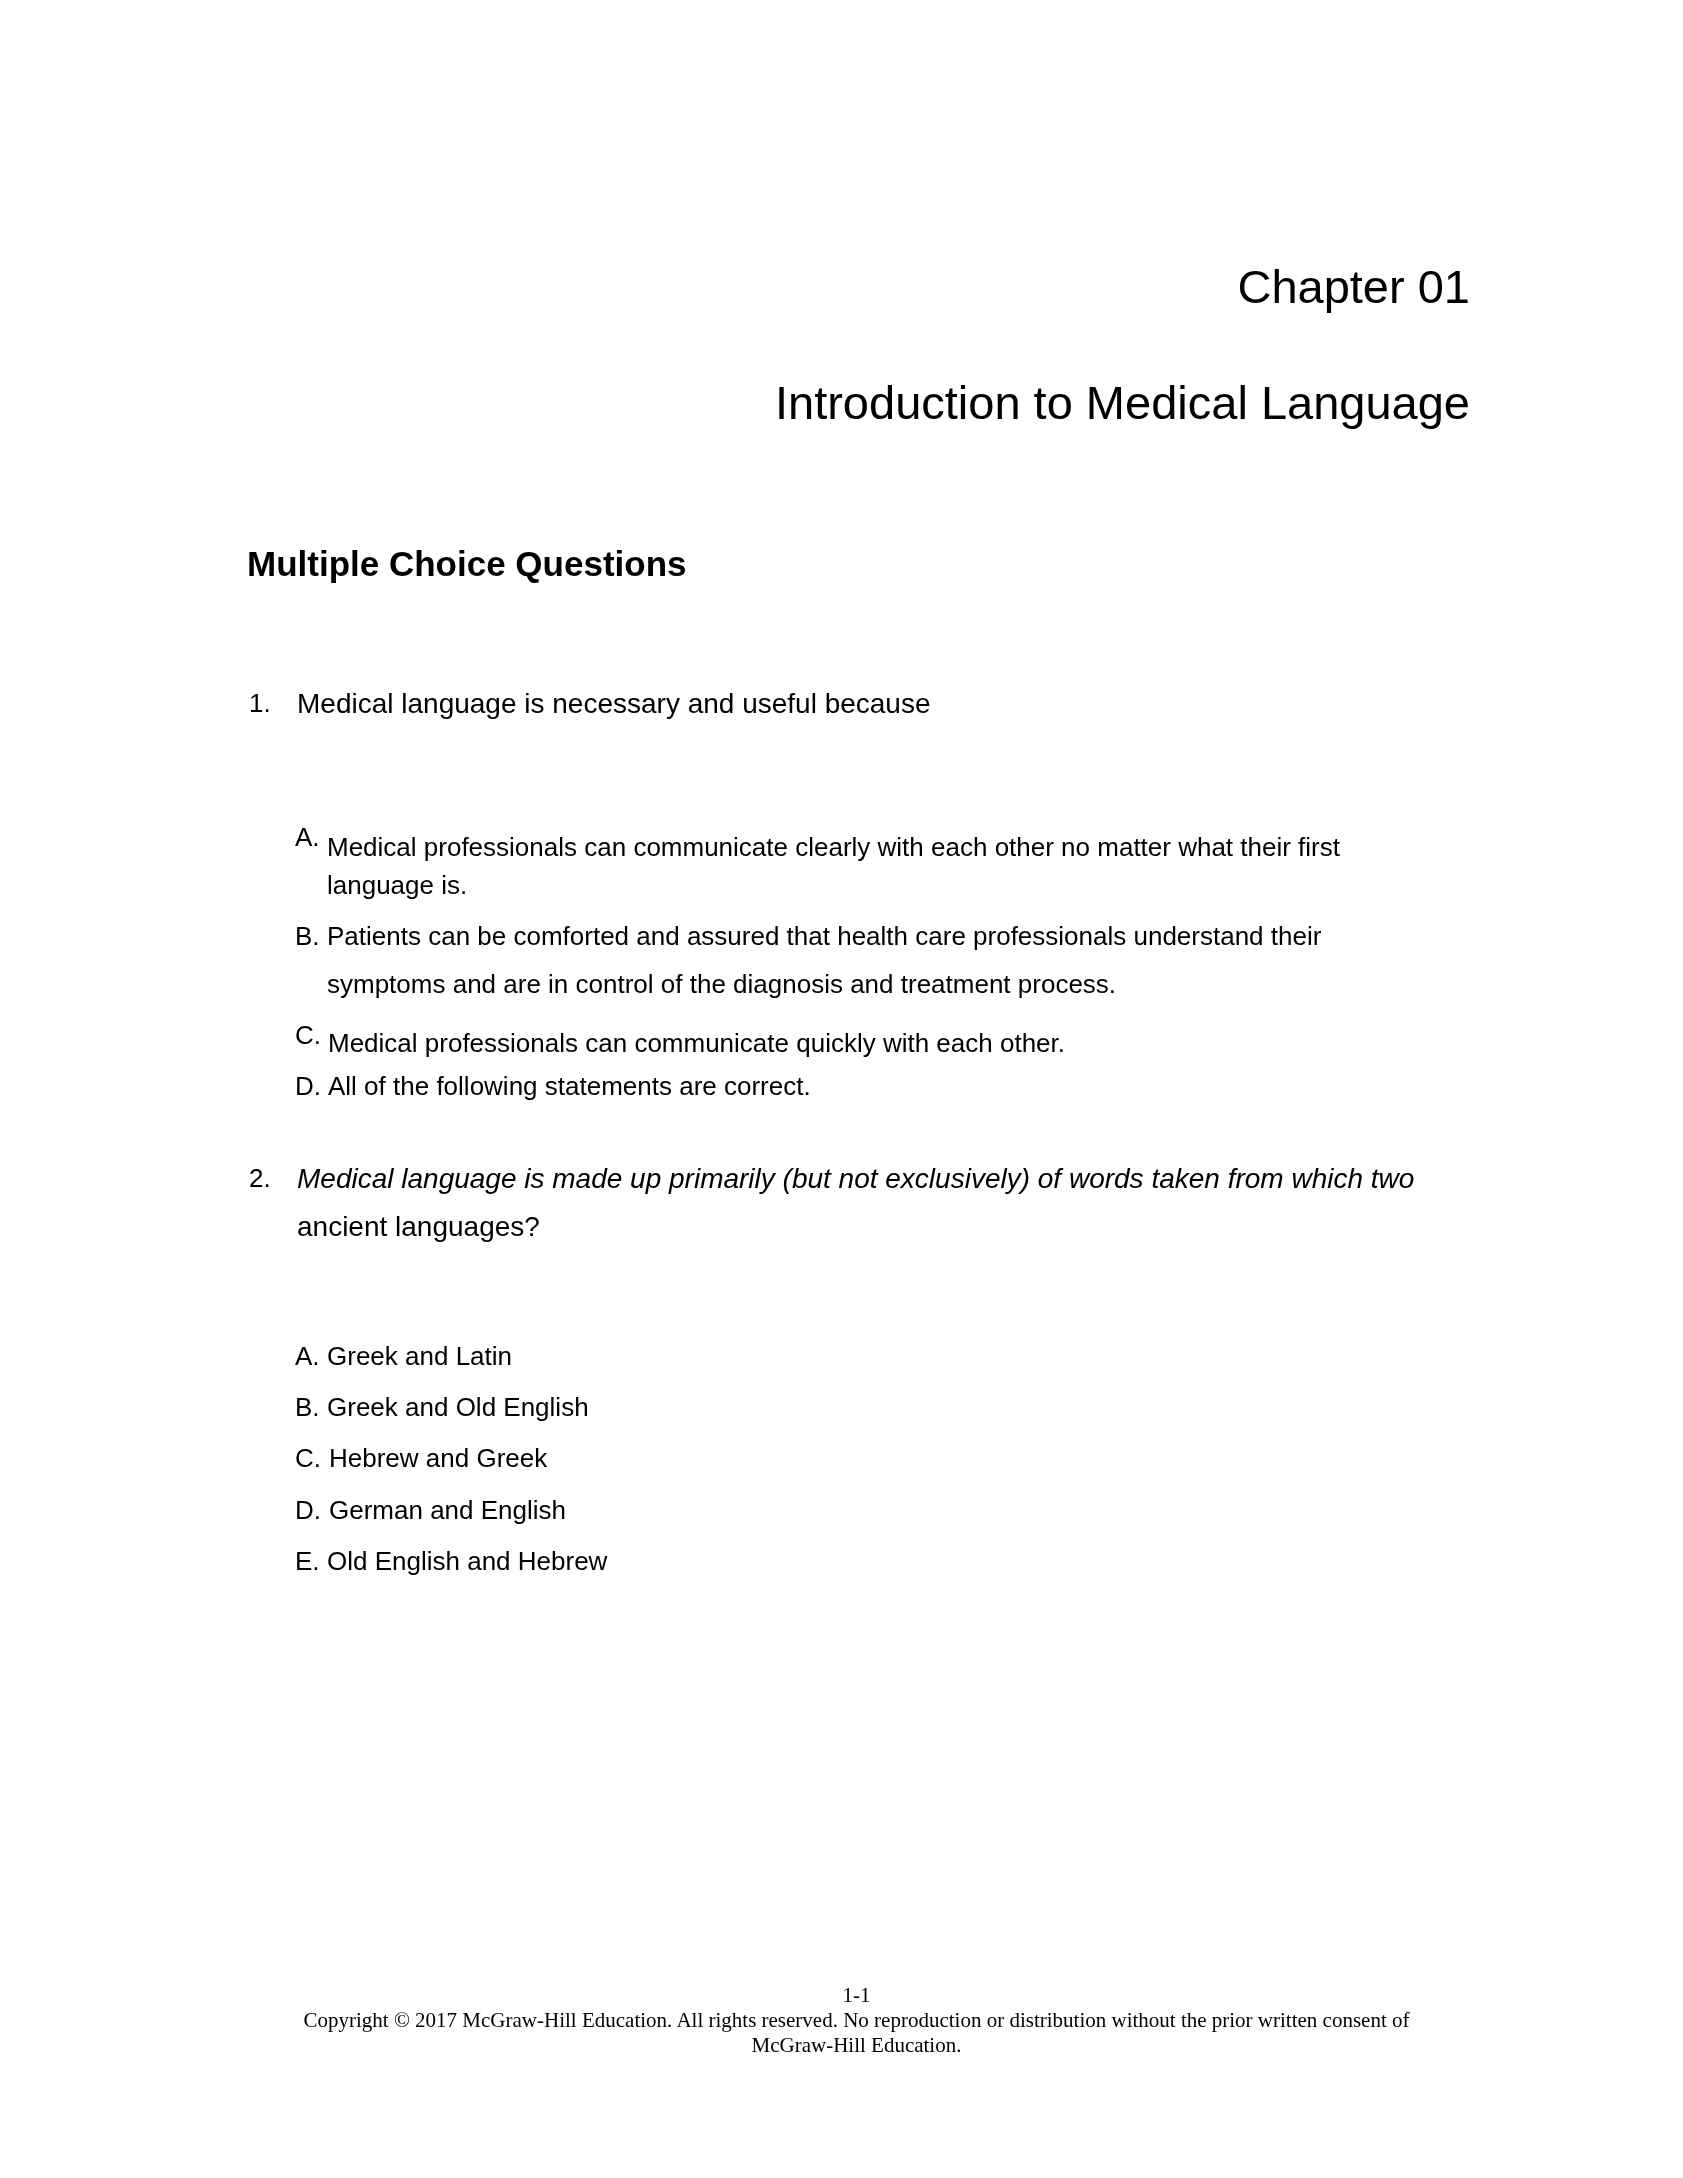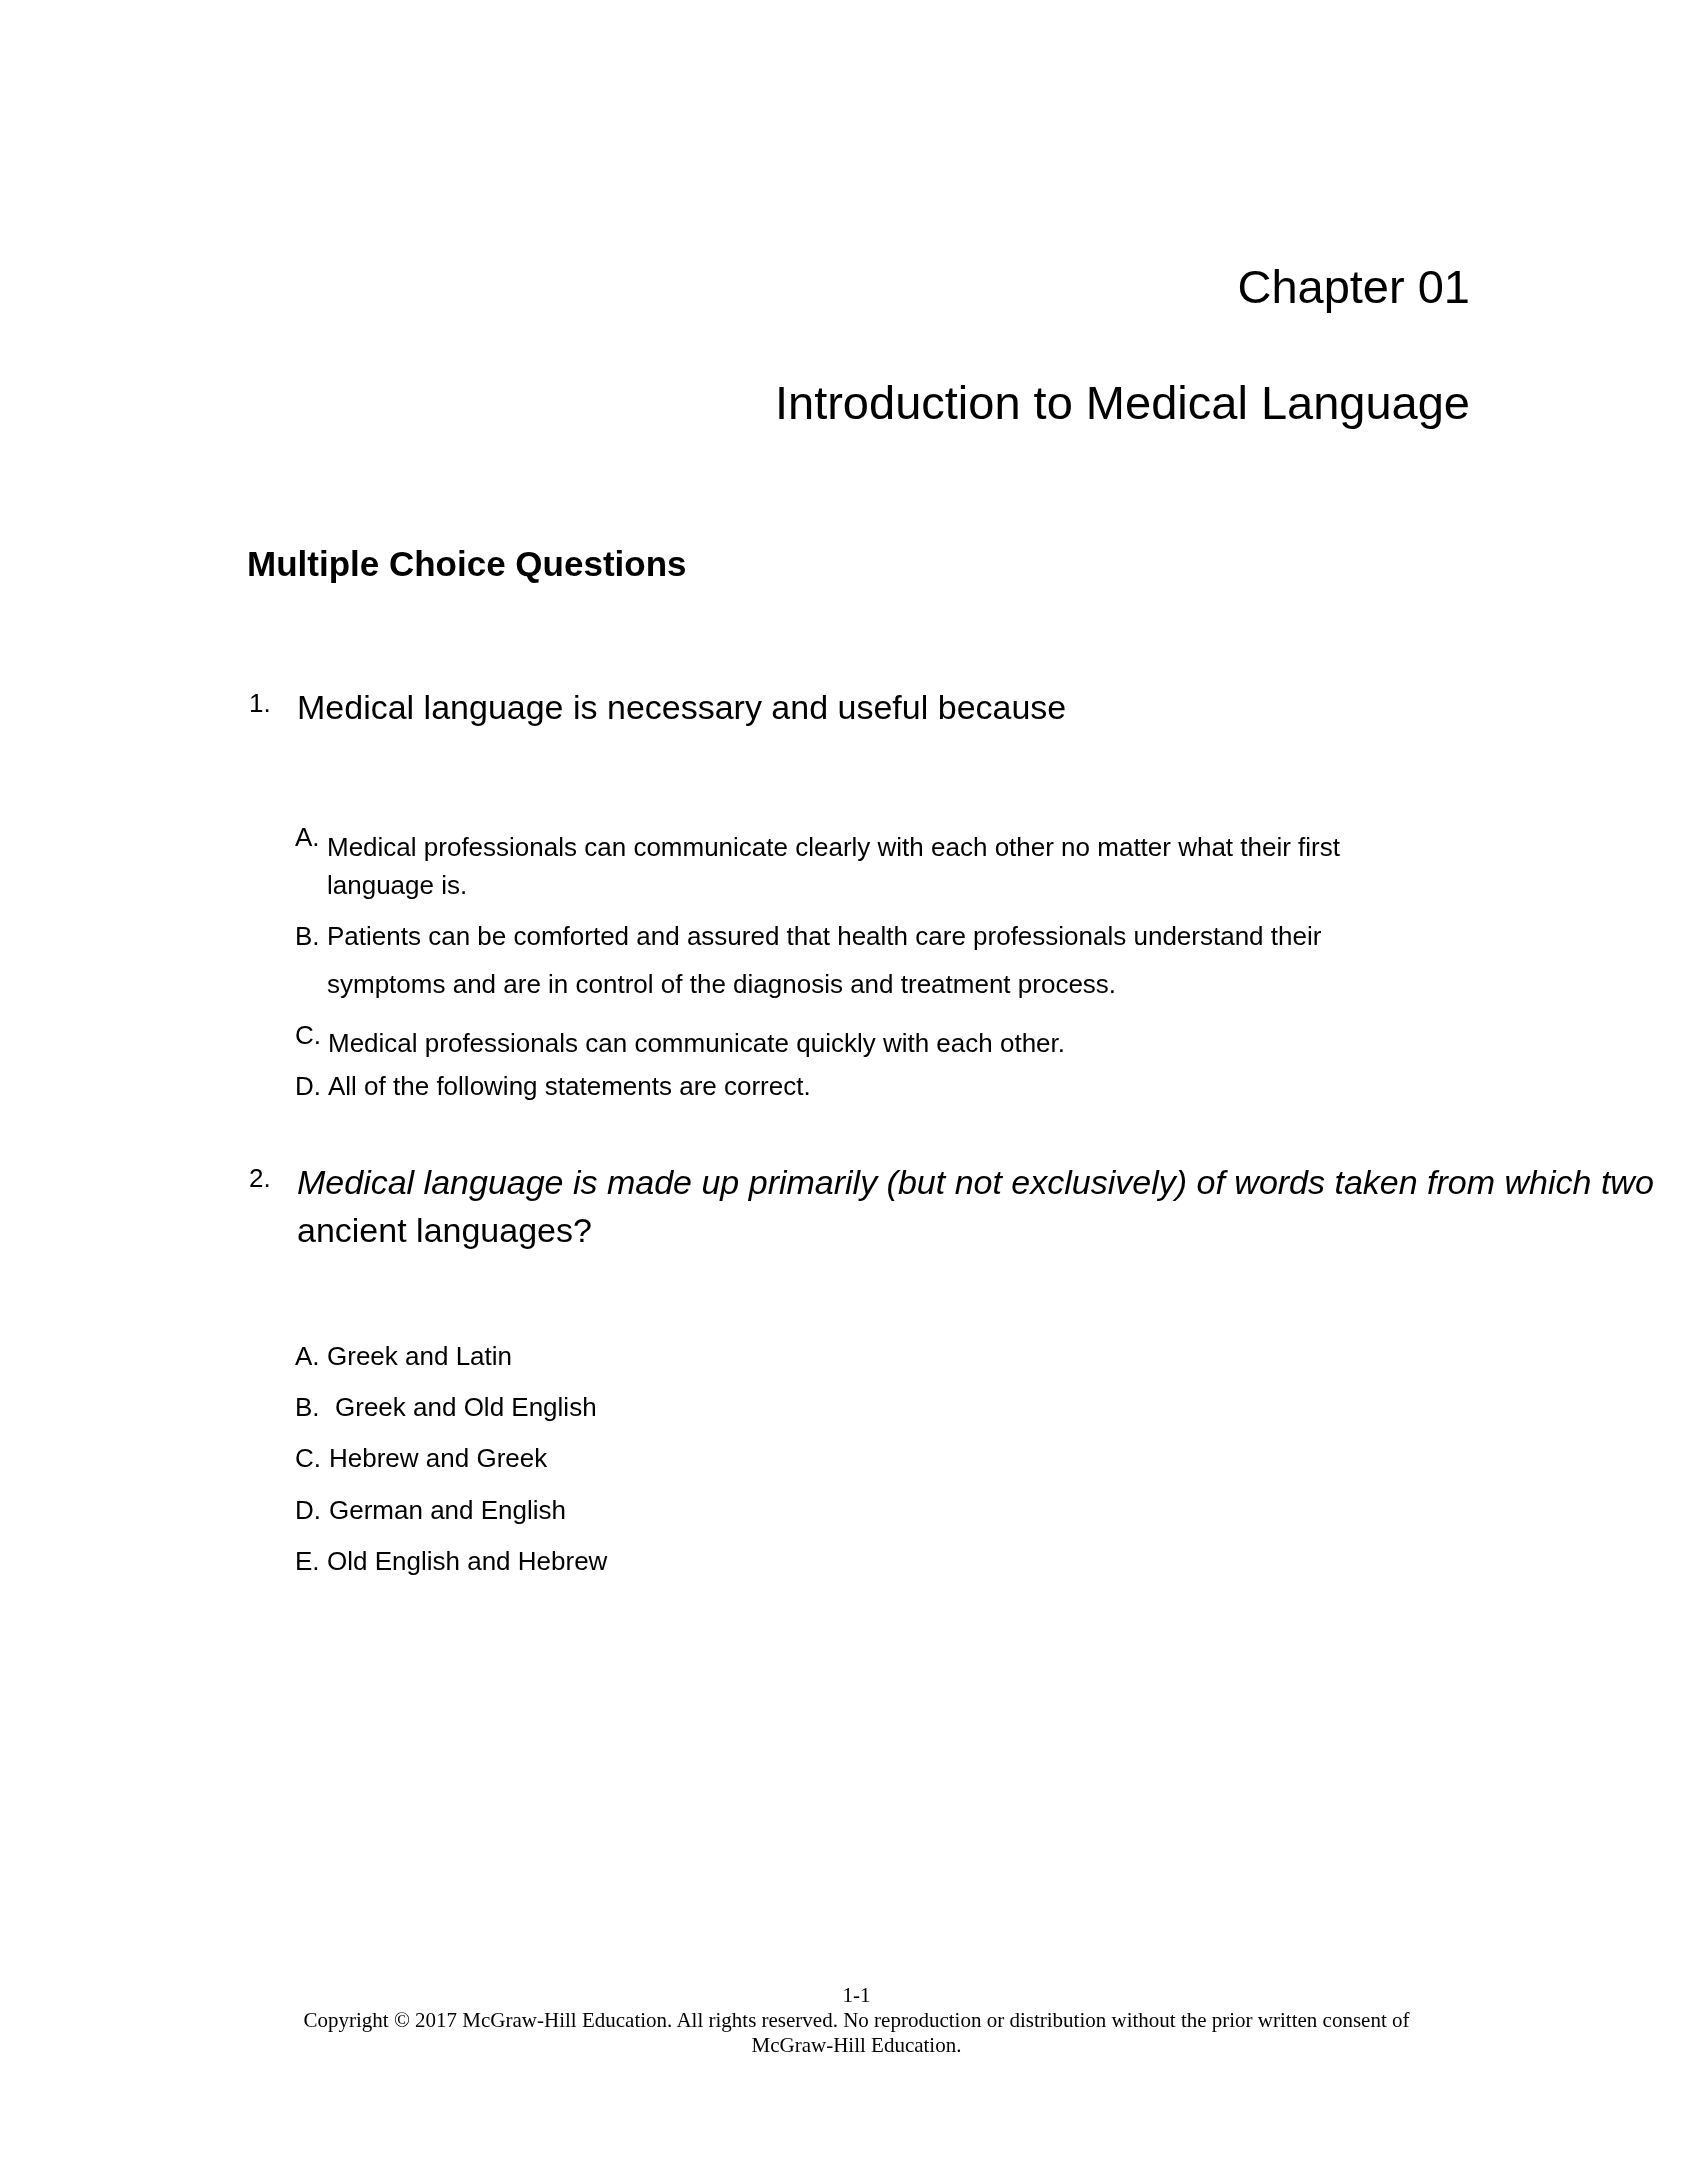--- a/index.html
+++ b/index.html
@@ -4,21 +4,21 @@
 <style>
   html, body { margin: 0; padding: 0; background: #ffffff; }
   body { width: 1683px; height: 2178px; position: relative; overflow: hidden;
          font-family: "Liberation Sans", sans-serif; color: #000; }
   .abs { position: absolute; white-space: nowrap; }
   .title { font-size: 47px; right: 213px; line-height: 1; }
   #chapter { top: 263px; }
   #chapter-title { top: 379px; }
   #section-heading { left: 247px; top: 546px; font-size: 35px; font-weight: bold; line-height: 1; }
   .qnum { font-size: 26px; line-height: 1; }
-  .qtext { font-size: 34px; line-height: 1; text-align: right; }
+  .qtext { font-size: 28px; line-height: 1; text-align: right; }
   .opt { font-size: 26px; line-height: 1; }
   .footer { font-family: "Liberation Serif", serif; font-size: 21px; line-height: 1; left: 0; width: 1713px; text-align: center; }
 </style>
 </head>
 <body>
 
 <div>
 
   <div id="chapter" class="abs title">Chapter 01</div>
   <div id="chapter-title" class="abs title">Introduction to Medical Language</div>
@@ -53,21 +53,21 @@
     <div class="abs qnum" style="left:249px; top:1165px;">2.</div>
     <div class="abs qtext" style="left:297px; top:1165px;font-style:italic;">Medical language is made up primarily (but not exclusively) of words taken from which two</div>
     <div class="abs qtext" style="left:297px; top:1213px;">ancient languages?</div>
 
     <div>
       <span class="abs opt" style="left:295px; top:1343px;">A.</span>
       <span class="abs opt" style="left:327px; top:1343px;">Greek and Latin</span>
     </div>
     <div>
       <span class="abs opt" style="left:295px; top:1394px;">B.</span>
-      <span class="abs opt" style="left:327px; top:1394px;margin-left:8px;">Greek and Old English</span>
+      <span class="abs opt" style="left:327px; top:1394px;">Greek and Old English</span>
     </div>
     <div>
       <span class="abs opt" style="left:295px; top:1445px;">C.</span>
       <span class="abs opt" style="left:329px; top:1445px;">Hebrew and Greek</span>
     </div>
     <div>
       <span class="abs opt" style="left:295px; top:1497px;">D.</span>
       <span class="abs opt" style="left:329px; top:1497px;">German and English</span>
     </div>
     <div>

